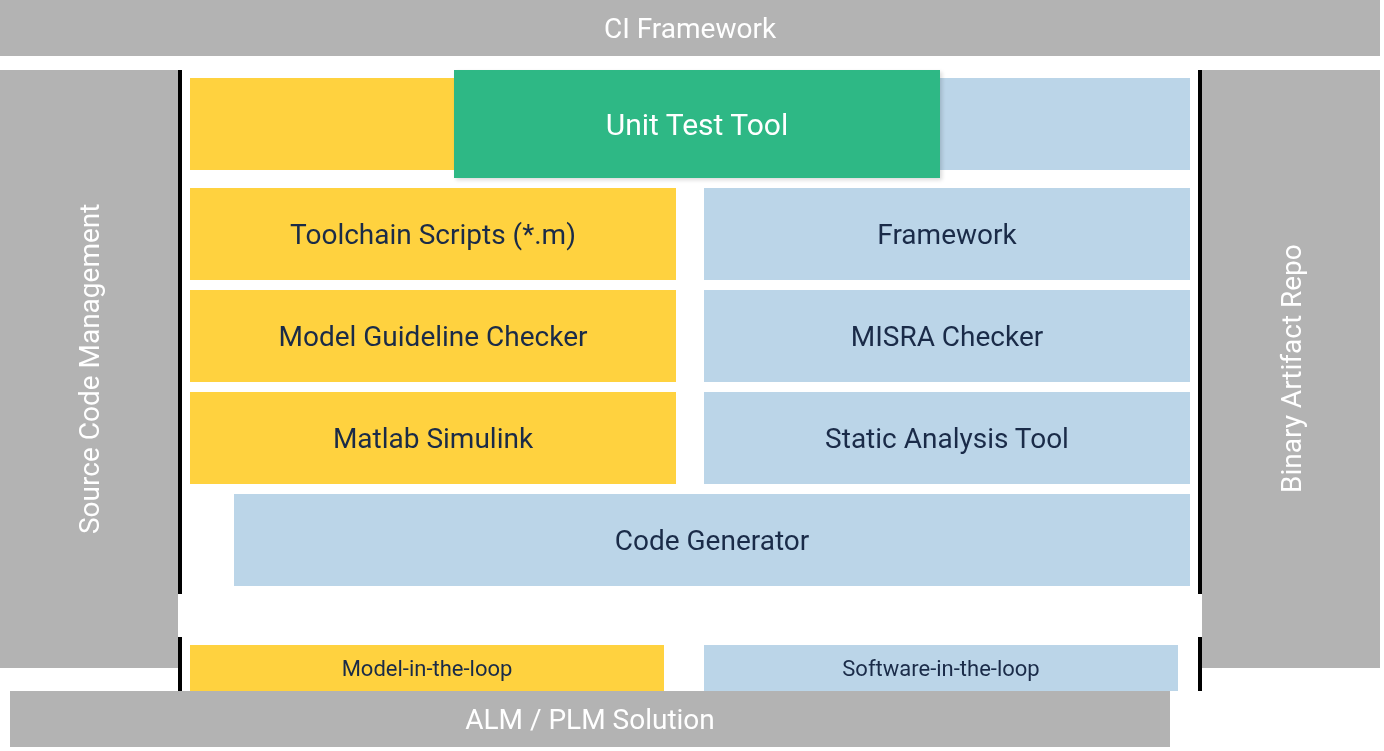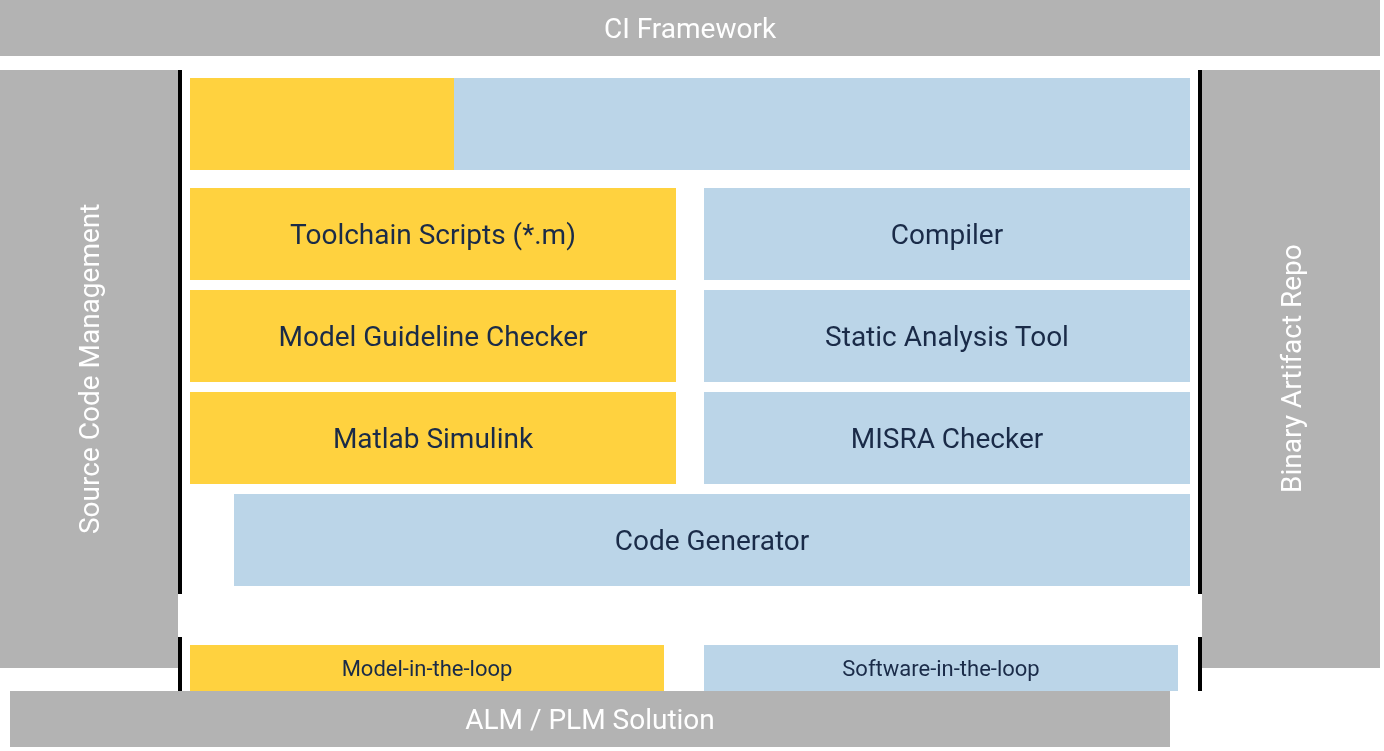--- a/index.html
+++ b/index.html
@@ -104,43 +104,46 @@
 
   <div class="band right-band">
     <span>Binary Artifact Repo</span>
   </div>
 
   <div class="core">
 
     <div class="row-top">
       <div class="top-bg blue"></div>
       <div class="top-yellow"></div>
+      <div class="top-green">
+        <span>Unit Test Tool</span>
+      </div>
     </div>
 
     <div class="two-col">
       <div class="col">
         <div class="cell yellow">
           <span>Toolchain Scripts (*.m)</span>
         </div>
         <div class="cell yellow">
           <span>Model Guideline Checker</span>
         </div>
         <div class="cell yellow">
           <span>Matlab Simulink</span>
         </div>
       </div>
       <div class="col">
         <div class="cell blue">
-          <span>Compiler</span>
+          <span>Framework</span>
+        </div>
+        <div class="cell blue">
+          <span>MISRA Checker</span>
         </div>
         <div class="cell blue">
           <span>Static Analysis Tool</span>
-        </div>
-        <div class="cell blue">
-          <span>MISRA Checker</span>
         </div>
       </div>
     </div>
 
     <div class="row" style="margin-top:10px;">
       <div class="cell blue full-row">
         <span>Code Generator</span>
       </div>
     </div>
 

